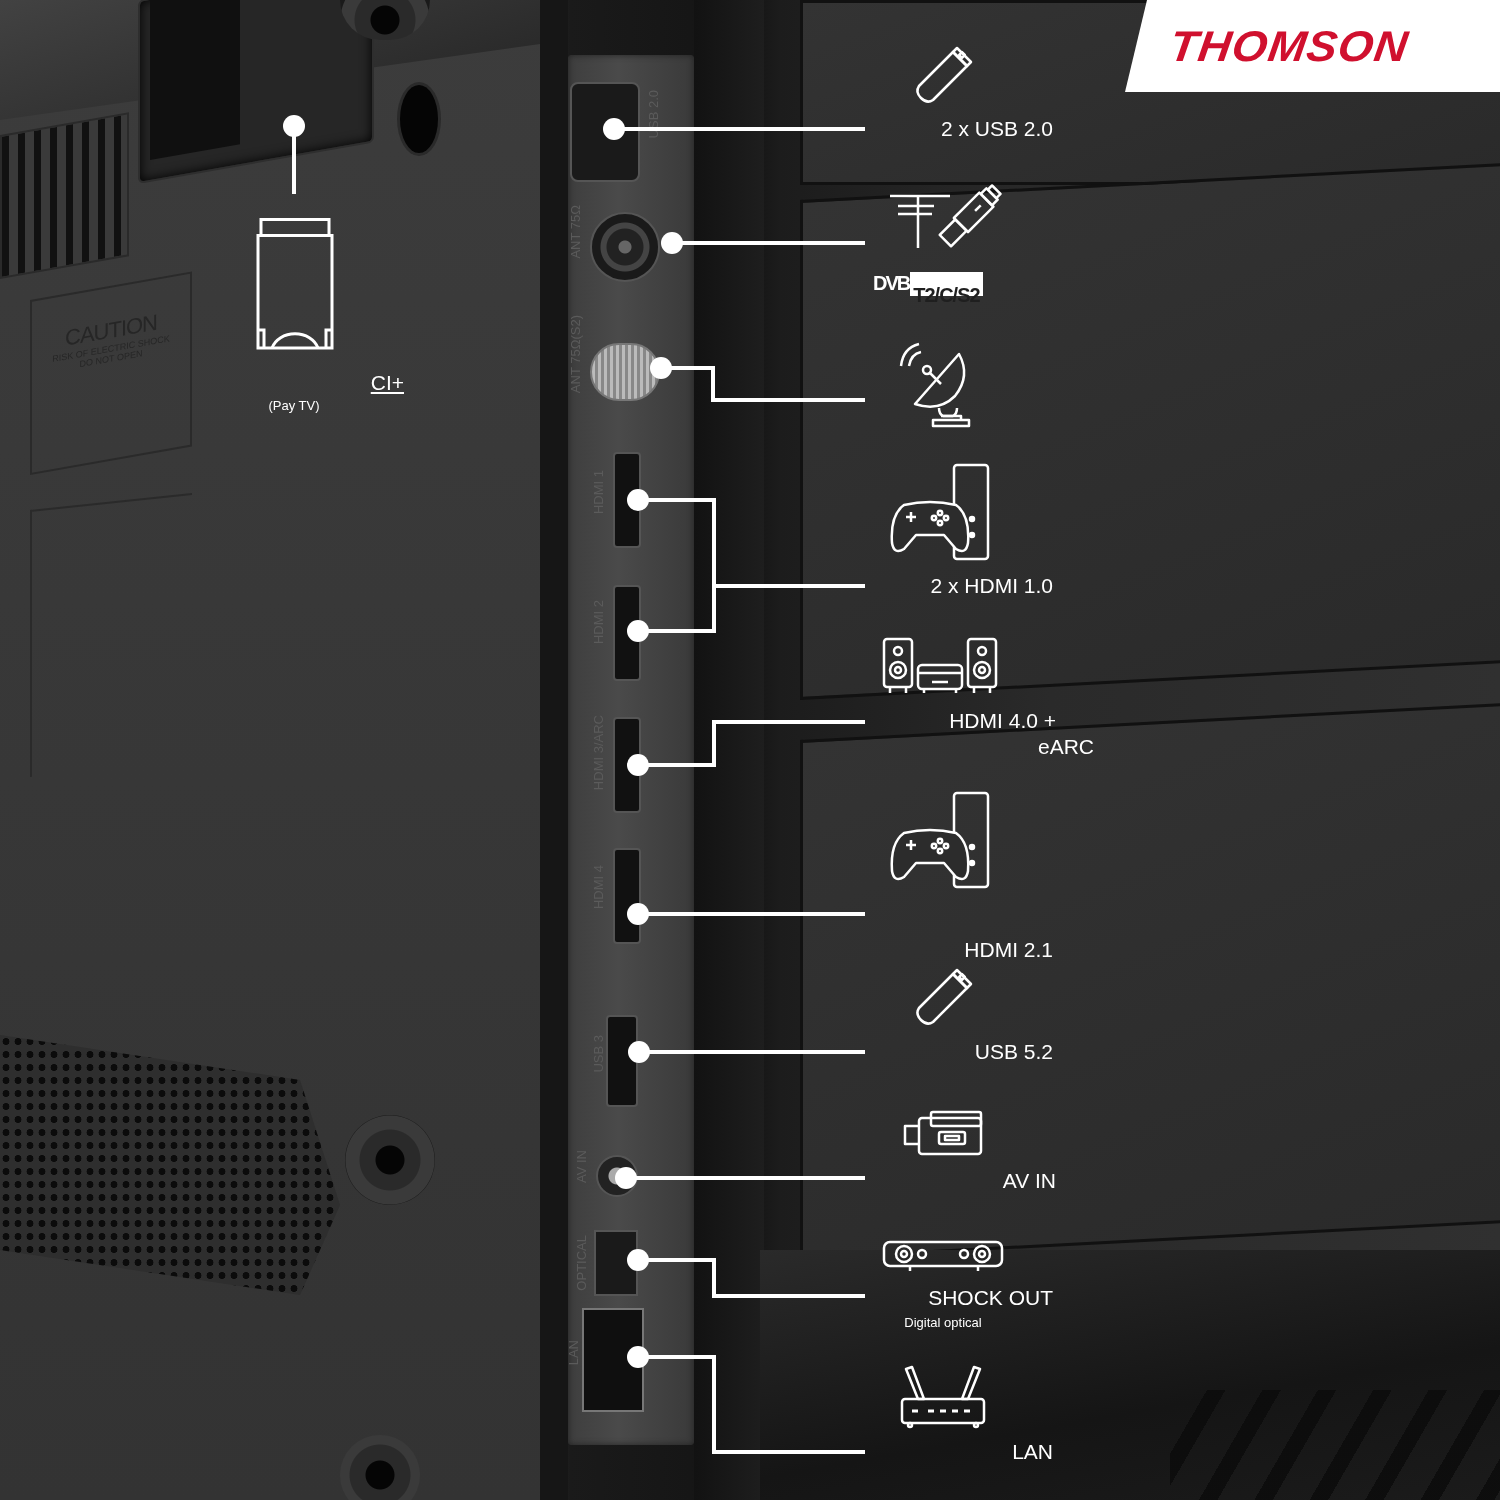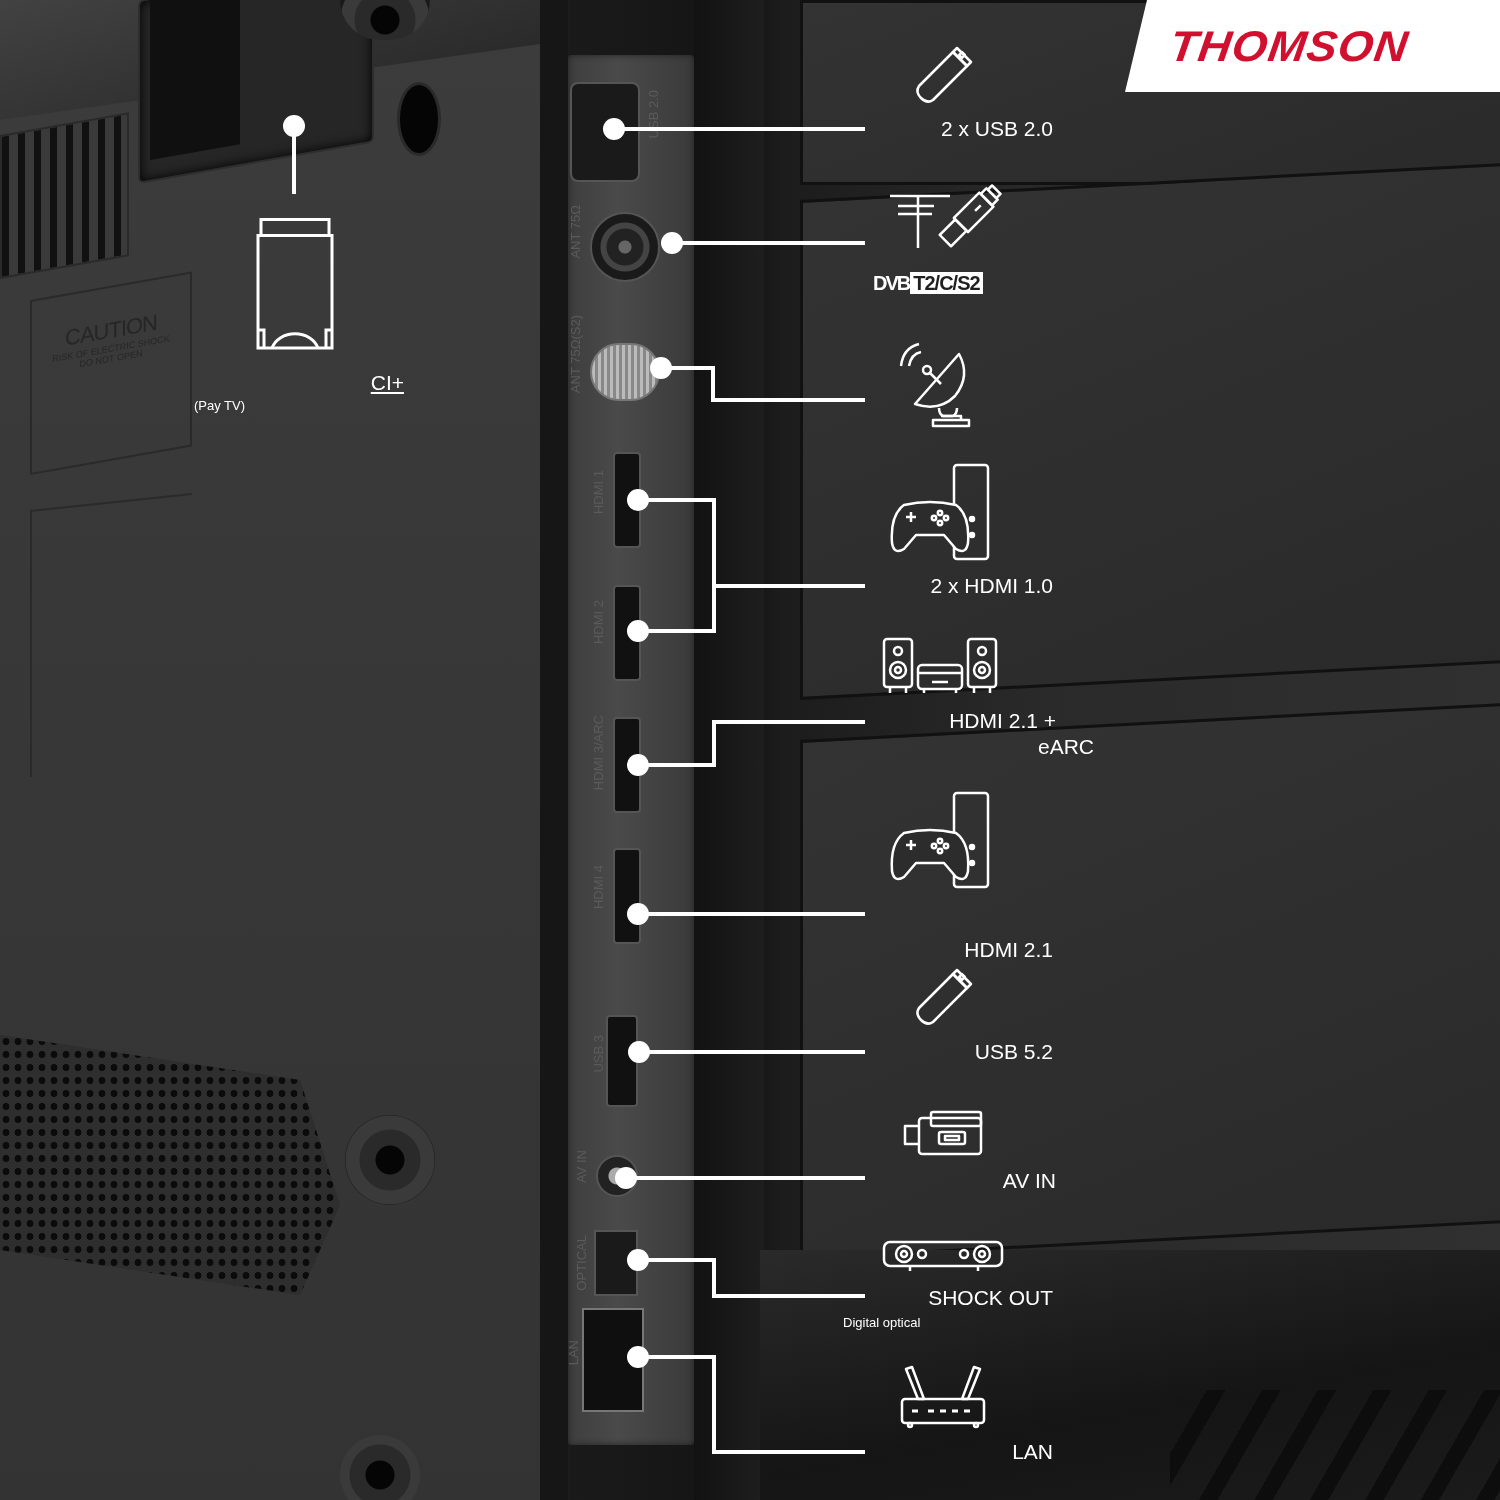--- a/index.html
+++ b/index.html
@@ -28,29 +28,29 @@
   .io-strip { left:568px; top:55px; width:126px; height:1390px; background: linear-gradient(90deg,#3e3e3e 0%, #4a4a4a 40%, #3a3a3a 100%); border-radius:4px; box-shadow: inset 0 0 6px #222; }
   .io-edge { left:540px; top:0; width:28px; height:1500px; background:#161616; }
   .io-right { left:694px; top:0; width:70px; height:1500px; background: linear-gradient(90deg,#121212,#1e1e1e); }
   .port { position:absolute; background:#111; border:2px solid #555; box-sizing:border-box; }
   .port-label { position:absolute; color:#5b5b5b; font-size:13px; writing-mode:vertical-rl; transform: rotate(180deg); white-space:nowrap; }
   .rframe { position:absolute; left:800px; width:700px; border:3px solid #111; border-right:none; box-sizing:border-box; background: linear-gradient(160deg,#333 0%, #2a2a2a 100%); }
   
   .line { position:absolute; background:#fff; }
   .dot { position:absolute; width:22px; height:22px; margin:-11px 0 0 -11px; border-radius:50%; background:#fff; }
   .callout-label { position:absolute; color:#fff; font-size:21px; text-align:right; width:220px; margin-left:-110px; line-height:26px; }
-  .callout-sub { position:absolute; color:#fff; font-size:13px; text-align:left; width:200px; margin-left:-100px; }
+  .callout-sub { position:absolute; color:#fff; font-size:13px; text-align:center; width:200px; margin-left:-100px; }
   .icon { position:absolute; }
   .icon svg { display:block; overflow:visible; }
   
   .brand-box { left:1125px; top:0; width:375px; height:92px; background:#fff; clip-path: polygon(22px 0, 100% 0, 100% 100%, 0 100%); }
   .brand-text { left:1170px; top:22px; width:300px; color:#d0102e; font-size:43px; font-weight:bold; font-style:italic; letter-spacing:1px; transform: skewX(-8deg) scaleX(1.05); transform-origin:left; }
   .dvb-logo { left:872px; top:272px; height:22px; display:flex; align-items:stretch; font-family:"Liberation Sans Narrow","Liberation Sans",sans-serif; font-weight:bold; font-size:20px; line-height:22px; }
   .dvb-logo .a { color:#fff; padding:0 1px; letter-spacing:-2px; }
-  .dvb-logo .b { background:#fff; color:#1f1f1f; padding:0 3px; letter-spacing:-1px; }
+  .dvb-logo .b { background:#fff; color:#1f1f1f; padding:12px 3px; letter-spacing:-1px; }
 </style>
 </head>
 <body>
 
 <div class="stage">
 
   <div class="abs left-panel"></div>
   <div class="abs top-recess"></div>
   <div class="abs vents"></div>
   <div class="abs ci-slot"></div>
@@ -219,21 +219,21 @@
       <path d="M8 50 V56 M24 50 V56"></path>
       <rect x="86" y="2" width="28" height="48" rx="3"></rect>
       <circle cx="100" cy="14" r="4"></circle>
         <circle cx="100" cy="33" r="8"></circle>
         <circle cx="100" cy="33" r="3"></circle>
       <path d="M92 50 V56 M108 50 V56"></path>
       <rect x="36" y="28" width="44" height="24" rx="4"></rect>
       <path d="M36 36 H80 M50 45 H66 M42 52 V56 M74 52 V56"></path>
     </svg>
   </div>
-  <div class="callout-label" style="left:946px;top:708px;">HDMI 2.1 +</div>
+  <div class="callout-label" style="left:946px;top:708px;">HDMI 4.0 +</div>
   <div class="callout-label" style="left:984px;top:734px;">eARC</div>
 
   <div class="icon" style="left:890px;top:791px;">
     <svg width="100" height="98" viewBox="0 0 100 98" fill="none" stroke="#fff" stroke-width="2.5" stroke-linejoin="round">
       <rect x="64" y="2" width="34" height="94" rx="3"></rect>
       <circle cx="82" cy="56" r="2" fill="#fff"></circle>
       <circle cx="82" cy="72" r="2" fill="#fff"></circle>
       <path d="M14 42 Q40 36 66 42 Q80 52 78 80 Q76 92 66 86 L54 72 H26 L14 86 Q4 92 2 80 Q0 52 14 42 Z" fill="#2c2c2c"></path>
       <path d="M16 54 H26 M21 49 V59"></path>
       <circle cx="50" cy="50" r="2.2"></circle>

